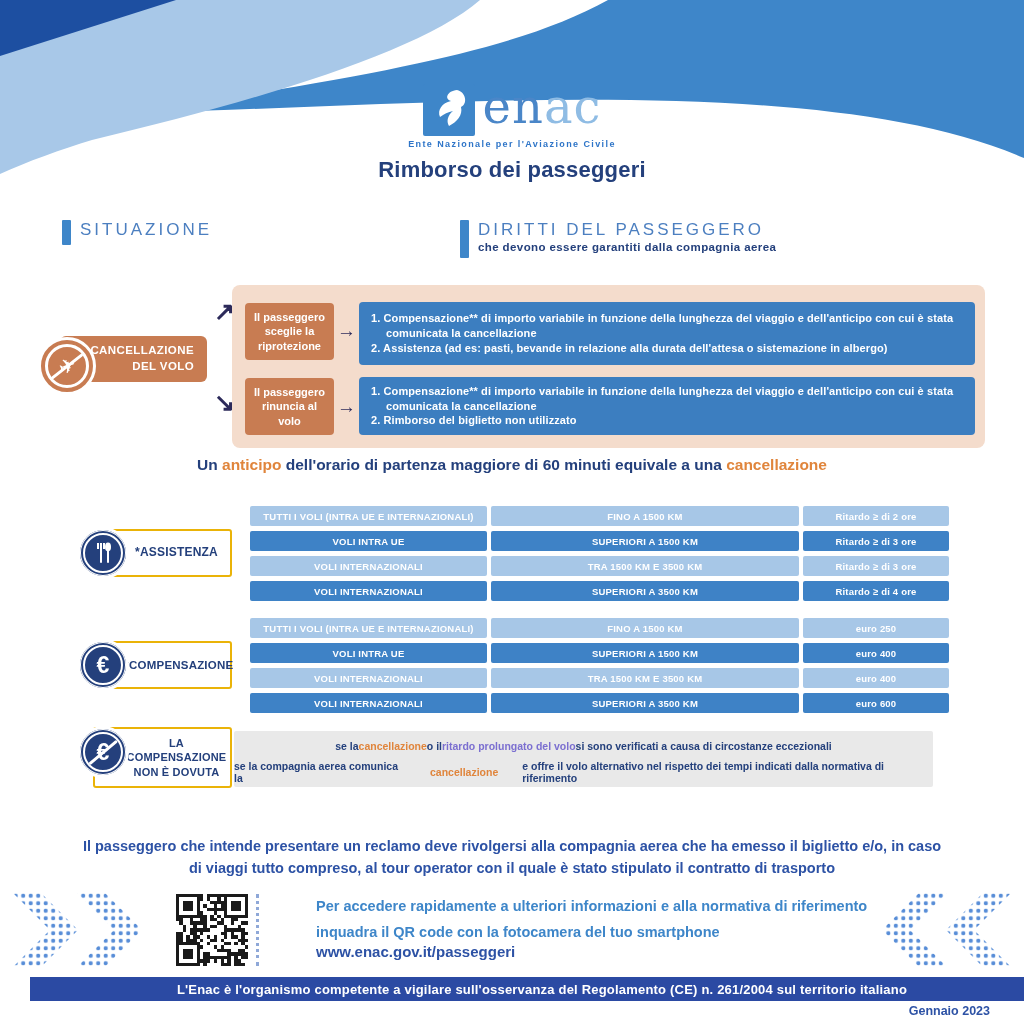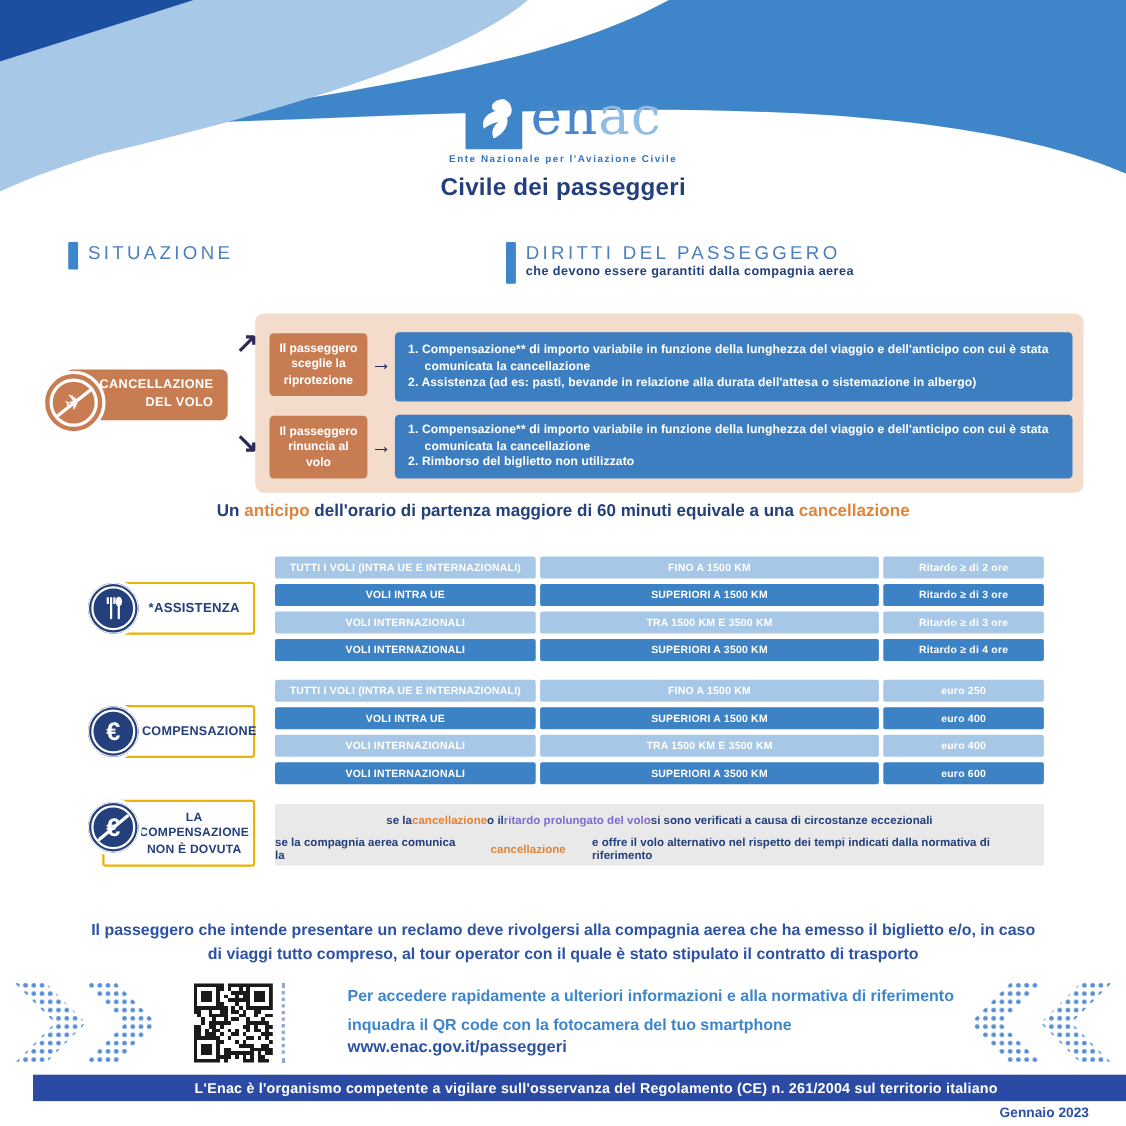--- a/index.html
+++ b/index.html
@@ -61,21 +61,21 @@
            display:flex;align-items:center;justify-content:center;box-sizing:border-box;padding-left:28px;}
   .lab-box span{font-size:12px;font-weight:700;color:#24407c;text-align:center;line-height:1.3;letter-spacing:.2px;}
   .lab-icon{position:absolute;left:77px;width:52px;height:52px;border-radius:50%;background:#24407c;
             border:3px solid #fff;box-shadow:0 0 0 1px #fff inset;box-sizing:border-box;
             display:flex;align-items:center;justify-content:center;position:absolute;}
   .lab-icon .inner-ring{width:40px;height:40px;border-radius:50%;border:2px solid #fff;box-sizing:border-box;
             display:flex;align-items:center;justify-content:center;position:relative;}
   .euro-g{color:#fff;font-size:23px;font-weight:700;line-height:1;}
   .euro-slash{position:absolute;width:36px;height:2.5px;background:#fff;transform:rotate(-40deg);border-radius:2px;}
 
-  .grayrow{position:absolute;left:250px;width:699px;height:30px;background:#E9E9E9;border-radius:2px;
+  .grayrow{position:absolute;left:234px;width:699px;height:30px;background:#E9E9E9;border-radius:2px;
            display:flex;align-items:center;justify-content:center;font-size:10.5px;font-weight:700;color:#24407c;}
 
   .claim{position:absolute;top:836px;left:82px;width:860px;text-align:center;
          font-size:14.5px;font-weight:700;color:#2d52a5;line-height:1.5;}
 
   .qrbox{position:absolute;left:176px;top:894px;width:72px;height:72px;}
   .divider{position:absolute;left:256px;top:894px;height:72px;border-left:3px dotted #8fa8d8;}
   .qr-info{position:absolute;left:316px;top:893px;width:565px;font-size:14.5px;font-weight:700;color:#3E86C9;line-height:26px;}
   .qr-url{position:absolute;left:316px;top:943px;font-size:15px;font-weight:700;color:#2d52a5;text-decoration:none;}
 
@@ -99,21 +99,21 @@
 
   <div class="logo-row">
     <svg class="logo-square" viewBox="0 0 52 52">
       <rect width="52" height="52" rx="2" fill="#3E86C9"></rect>
       <path fill="#ffffff" d="M34 6 C24 7 21 15 28 17 C19 19 14 26 17 33 C21 30 25 28 30 27 C25 31 23 37 26 42 C34 38 40 31 38 23 C45 20 43 8 34 6 Z"></path>
     </svg>
     <div class="logo-word"><span class="dk">en</span><span class="lt">ac</span></div>
   </div>
   <div class="logo-sub">Ente Nazionale per l'Aviazione Civile</div>
 
-  <div class="page-title">Civile dei passeggeri</div>
+  <div class="page-title">Rimborso dei passeggeri</div>
 
   <div class="sec" style="left:62px;top:220px;">
     <div class="sec-bar" style="height:25px;"></div>
     <div class="sec-label">SITUAZIONE</div>
   </div>
   <div class="sec" style="left:460px;top:220px;">
     <div class="sec-bar" style="height:38px;"></div>
     <div>
       <div class="sec-label">DIRITTI DEL PASSEGGERO</div>
       <div class="sec-sub">che devono essere garantiti dalla compagnia aerea</div>

